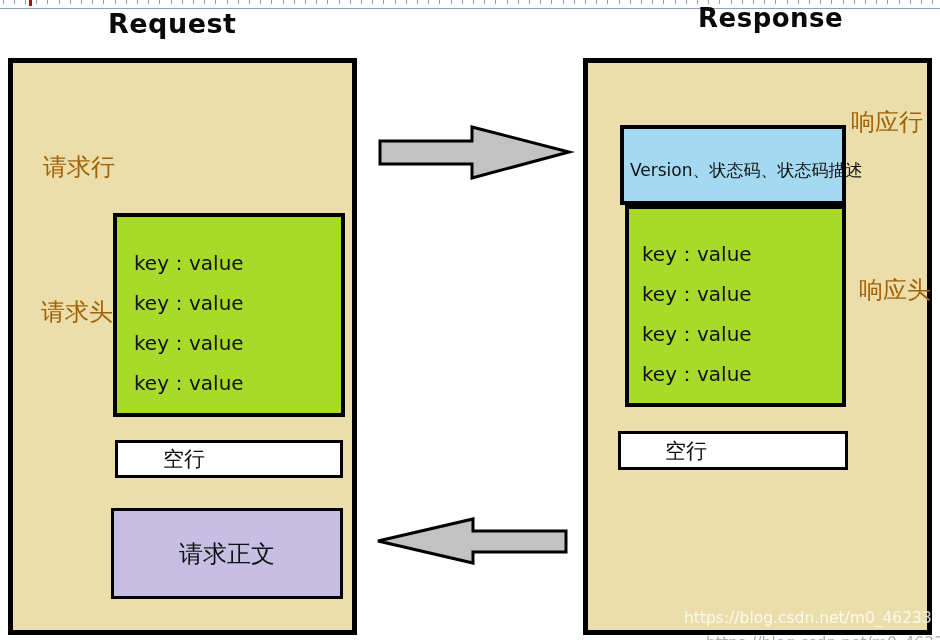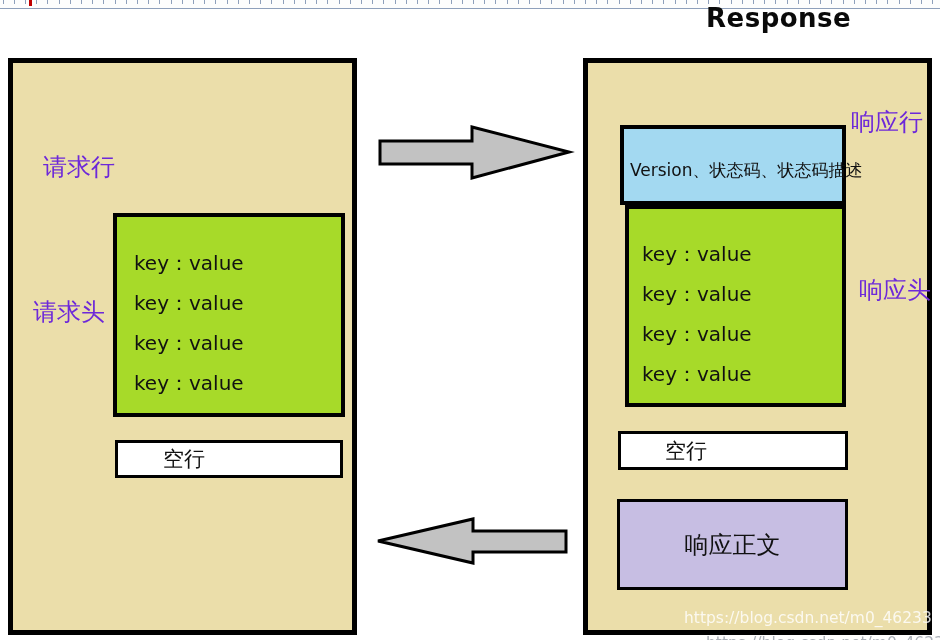--- a/index.html
+++ b/index.html
@@ -7,35 +7,35 @@
     position:relative;width:940px;height:640px;background:#ffffff;
     overflow:hidden;font-family:"DejaVu Sans","Liberation Sans",sans-serif;color:#111;
   }
   
   #ruler{position:absolute;left:0;top:0;width:940px;height:8px;background:#fdfdfd;border-bottom:1px solid var(--ruler_line,#8fa0bb);}
   .tick{position:absolute;top:0;width:1px;height:4px;background:var(--ruler_line,#8fa0bb);}
   #ruler-marker{position:absolute;top:0;left:29px;width:3px;height:6px;background:var(--ruler_marker,#c00000);}
   
   .diagram-title{position:absolute;font-size:27px;font-weight:600;letter-spacing:0.5px;color:#0a0a0a;}
   #title-request{left:108px;top:8px;}
-  #title-response{left:698px;top:3px;font-size:26px;margin-left:8px;}
+  #title-response{left:698px;top:3px;font-size:26px;}
   
   .panel{position:absolute;top:58px;height:577px;background:var(--panel_fill,#ebdeaa);border:5px solid #000;box-sizing:border-box;}
   #panel-request{left:8px;width:349px;}
   #panel-response{left:583px;width:349px;}
-  .side-label{position:absolute;font-size:24px;color:#6d28d9;white-space:nowrap;}
+  .side-label{position:absolute;font-size:24px;color:#a16207;white-space:nowrap;}
   .inner-box{position:absolute;box-sizing:border-box;border:3px solid #000;}
   
   #req-line-label{left:30px;top:88px;}
   #req-line-box{left:102px;top:66px;width:230px;height:64px;background:var(--line_fill,#a3d9f1);border-width:4px;
     display:flex;align-items:center;justify-content:center;font-size:19px;white-space:nowrap;}
   #req-header-box{left:100px;top:150px;width:232px;height:204px;background:var(--header_fill,#a7da29);border-width:4px;
     padding:26px 0 0 17px;box-sizing:border-box;}
   .kv-line{font-size:20px;line-height:40px;white-space:nowrap;}
-  #req-header-label{left:20px;top:233px;text-align:right;}
+  #req-header-label{left:28px;top:233px;text-align:right;}
   #req-blank-box{left:102px;top:377px;width:228px;height:38px;background:#ffffff;
     display:flex;align-items:center;font-size:21px;padding-left:45px;box-sizing:border-box;}
   #req-body-box{left:98px;top:445px;width:232px;height:91px;background:var(--body_fill,#c7bee3);
     display:flex;align-items:center;justify-content:center;font-size:24px;}
   
   #resp-line-label{left:263px;top:43px;}
   #resp-line-box{left:32px;top:62px;width:226px;height:80px;background:var(--line_fill,#a3d9f1);border-width:4px;
     display:flex;align-items:center;font-size:17px;white-space:nowrap;padding:10px 0 0 6px;box-sizing:border-box;overflow:visible;}
   #resp-header-box{left:37px;top:142px;width:221px;height:202px;background:var(--header_fill,#a7da29);border-width:4px;
     padding:25px 0 0 13px;box-sizing:border-box;}
@@ -138,46 +138,47 @@
       <div class="tick" style="left: 853.7px;"></div>
       <div class="tick" style="left: 864.9px;"></div>
       <div class="tick" style="left: 876.1px;"></div>
       <div class="tick" style="left: 887.3px;"></div>
       <div class="tick" style="left: 898.5px;"></div>
       <div class="tick" style="left: 909.7px;"></div>
       <div class="tick" style="left: 920.9px;"></div>
       <div class="tick" style="left: 932.1px;"></div>
     </div>
 
+  <div class="diagram-title" id="title-request">Request</div>
   <div class="diagram-title" id="title-response">Response</div>
 
   <div class="panel" id="panel-request">
     <div class="side-label" id="req-line-label">请求行</div>
     <div class="inner-box" id="req-header-box">
       <div class="kv-line">key：value</div>
       <div class="kv-line">key：value</div>
       <div class="kv-line">key：value</div>
       <div class="kv-line">key：value</div>
     </div>
     <div class="side-label" id="req-header-label">请求头</div>
     <div class="inner-box" id="req-blank-box">空行</div>
+    <div class="inner-box" id="req-body-box">请求正文</div>
   </div>
 
   <div class="panel" id="panel-response">
     <div class="side-label" id="resp-line-label">响应行</div>
     <div class="inner-box" id="resp-line-box">Version、状态码、状态码描述</div>
     <div class="inner-box" id="resp-header-box">
       <div class="kv-line">key：value</div>
       <div class="kv-line">key：value</div>
       <div class="kv-line">key：value</div>
       <div class="kv-line">key：value</div>
     </div>
     <div class="side-label" id="resp-header-label">响应头</div>
     <div class="inner-box" id="resp-blank-box">空行</div>
-    <div class="inner-box" id="resp-body-box">响应正文</div>
     <div id="watermark-panel">https://blog.csdn.net/m0_46233999</div>
   </div>
 
   <svg class="arrow-svg" id="arrow-right" width="200" height="65" viewBox="0 0 200 65">
     <polygon points="5,21 97,21 97,7 194,32 97,58 97,44 5,44" fill="#c2c2c2" stroke="#000" stroke-width="3" stroke-linejoin="miter"></polygon>
   </svg>
   <svg class="arrow-svg" id="arrow-left" width="200" height="60" viewBox="0 0 200 60">
     <polygon points="5,29 100,7 100,19 193,19 193,40 100,40 100,51" fill="#c2c2c2" stroke="#000" stroke-width="3" stroke-linejoin="miter"></polygon>
   </svg>
 

